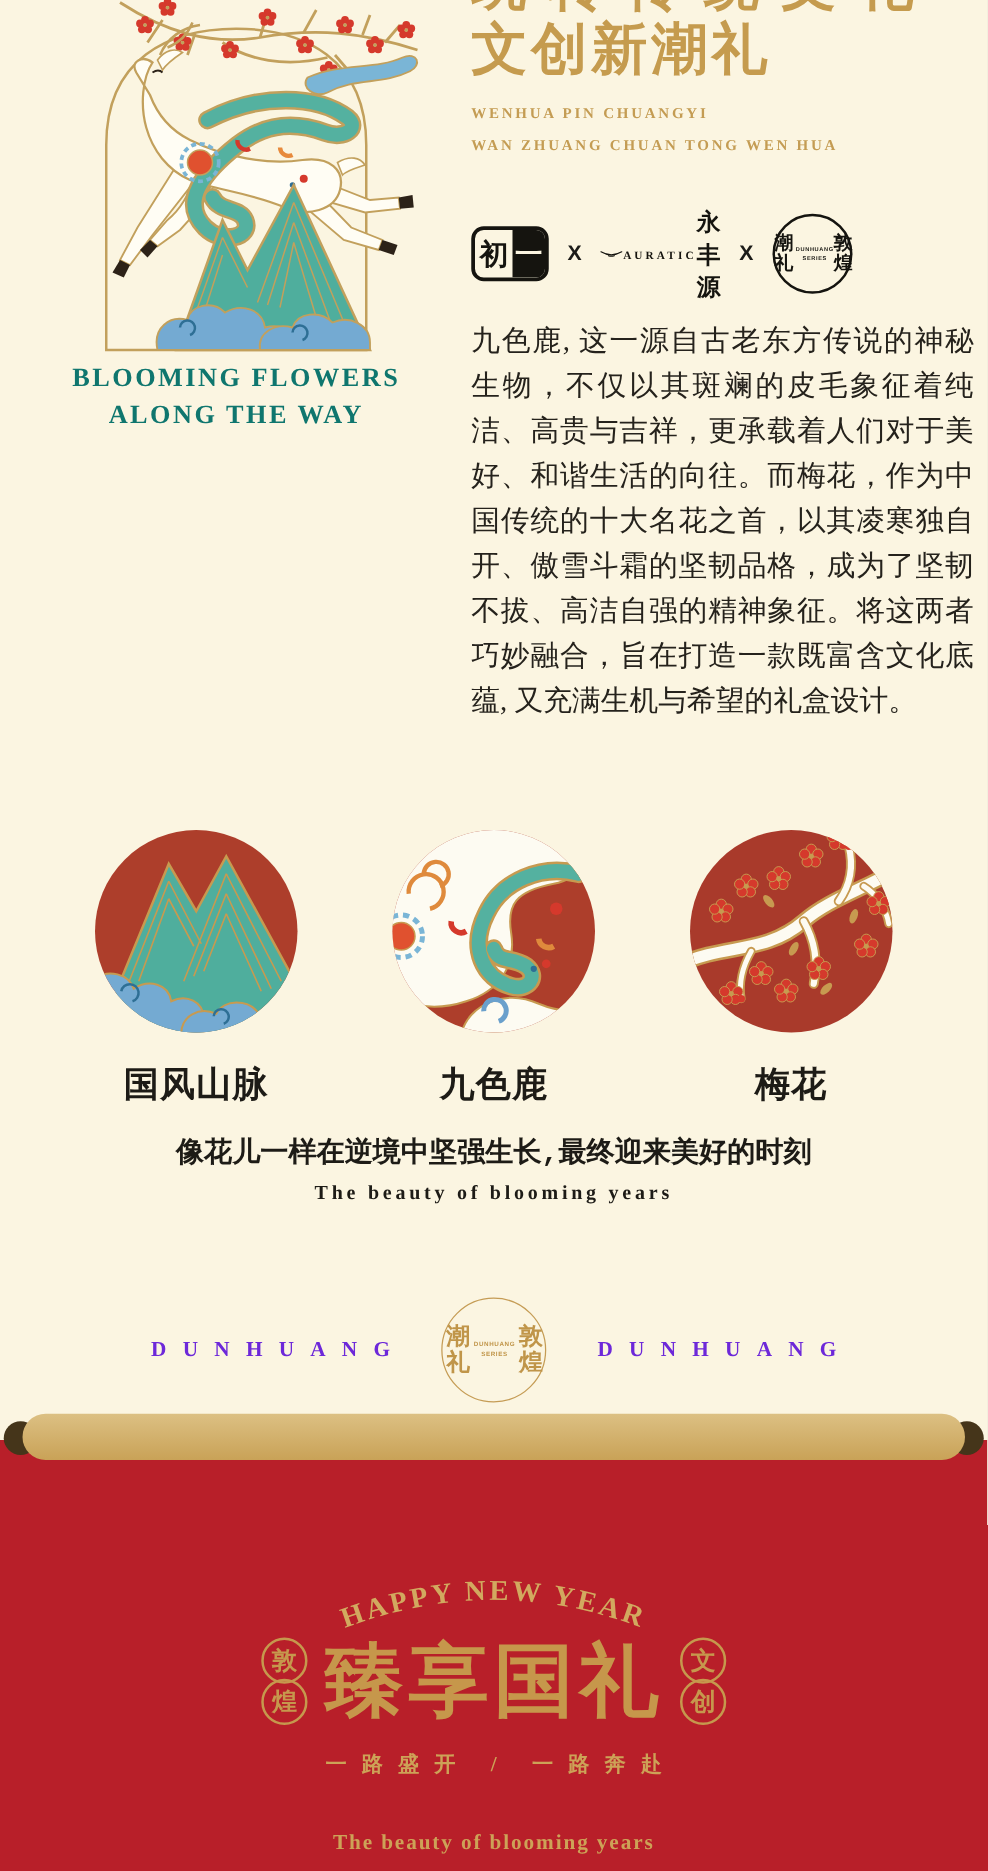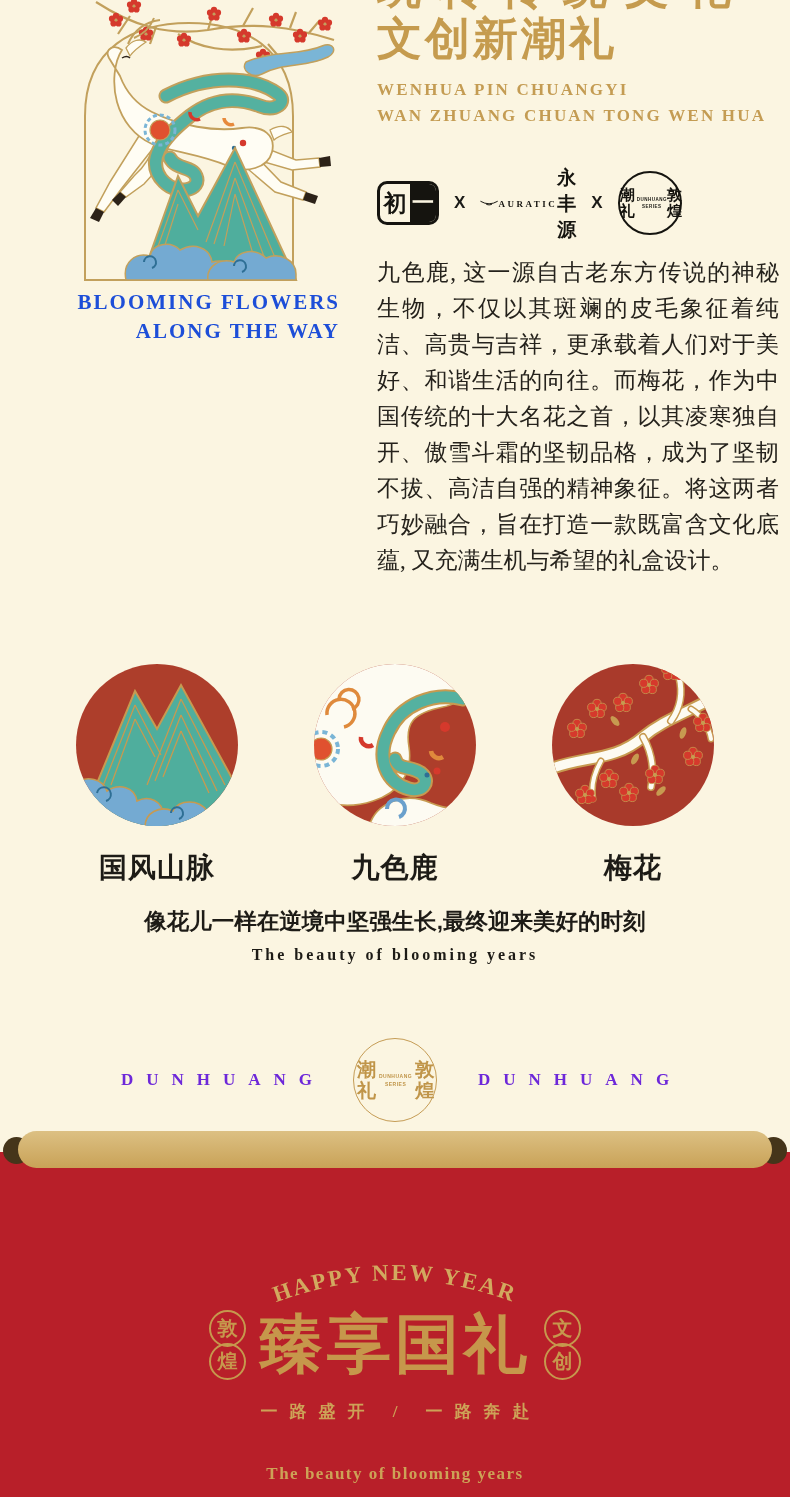--- a/index.html
+++ b/index.html
@@ -2,34 +2,34 @@
 <html><head>
 <meta charset="utf-8">
 <style>
   * { margin:0; padding:0; box-sizing:border-box; }
   body { background:#e8e4d8; font-family:"Liberation Sans", sans-serif; }
   .page { position:relative; width:790px; height:1497px; margin:0 auto;
           background:#fbf5e1; overflow:hidden; }
 
   
   .illu { position:absolute; left:38px; top:0; width:302px; height:292px; }
-  .illu-caption { position:absolute; left:38px; top:288px; width:302px; text-align:right;
+  .illu-caption { position:absolute; left:38px; top:288px; width:302px; text-align:center;
           font-family:"Liberation Serif", serif; font-weight:bold; font-size:21px;
-          letter-spacing:2px; line-height:29px; color:#1d4ed8; }
+          letter-spacing:2px; line-height:29px; color:#0f766e; }
 
   
   .right-col { position:absolute; left:377px; top:0; width:406px; }
   .t1clip { height:13px; overflow:hidden; }
   .t1clip span { display:block; font-family:"Liberation Serif", serif; font-weight:900;
           font-size:44px; line-height:44px; margin-top:-33px; letter-spacing:18px;
           color:#c59b4e; white-space:nowrap; }
   .title { font-family:"Liberation Serif", serif; font-weight:900; font-size:45px;
           line-height:52px; letter-spacing:3px; color:#c59b4e; }
   .pinyin { margin-top:12px; font-family:"Liberation Serif", serif; font-weight:bold;
-          font-size:17px; letter-spacing:2.2px; line-height:26px; color:#c49c53; }
+          font-size:12px; letter-spacing:2.2px; line-height:26px; color:#c49c53; }
   .brands { margin-top:38px; display:flex; align-items:center; gap:15px; height:72px; }
   .xsep { font-weight:900; font-size:17px; color:#1b1b18; }
   .chuyi { display:flex; width:62px; height:44px; border:3px solid #15140f;
           border-radius:10px; overflow:hidden; background:#fbf5e1; flex:none; }
   .chuyi-left { width:30px; display:flex; align-items:center; justify-content:center;
           font-size:23px; font-weight:bold; color:#15140f; font-family:"Liberation Serif",serif; }
   .chuyi-right { width:26px; background:#15140f; color:#fbf5e1; display:flex;
           align-items:center; justify-content:center; font-size:22px; font-weight:bold; }
   .auratic { display:flex; flex-direction:row; align-items:center; width:96px; flex:none; }
   .auratic-name { font-size:9px; font-weight:bold; letter-spacing:2.5px; color:#15140f;
@@ -49,21 +49,21 @@
   .features { position:absolute; top:663px; left:0; width:790px; display:flex;
           justify-content:center; gap:72px; }
   .feature { width:166px; text-align:center; }
   .feature svg { display:block; margin:0 auto; }
   .feature-label { margin-top:22px; font-size:28px; font-weight:bold; color:#1d1b16;
           font-family:"Liberation Serif", serif; letter-spacing:1px; }
 
   
   .tagline { position:absolute; top:906px; left:0; width:790px; text-align:center; }
   .tagline-cn { font-size:22.5px; font-weight:bold; color:#1d1b16;
-          font-family:Liberation Sans, sans-serif; }
+          font-family:Liberation Mono, monospace; }
   .tagline-en { margin-top:9px; font-size:16px; font-weight:bold; letter-spacing:3px;
           color:#1d1b16; font-family:"Liberation Serif", serif; }
 
   
   .divider { position:absolute; top:1038px; left:0; width:790px; height:84px;
           display:flex; align-items:center; justify-content:center; gap:28px; }
   .div-word { font-family:"Liberation Serif", serif; font-weight:bold; font-size:17px;
           letter-spacing:13px; padding-left:13px; color:#6d28d9; }
   .badge-gold { width:84px; height:84px; border:1.5px solid #c59c55; color:#c09549; }
   .badge-gold .b-top, .badge-gold .b-bot { font-size:19px; font-weight:900; line-height:21px;

